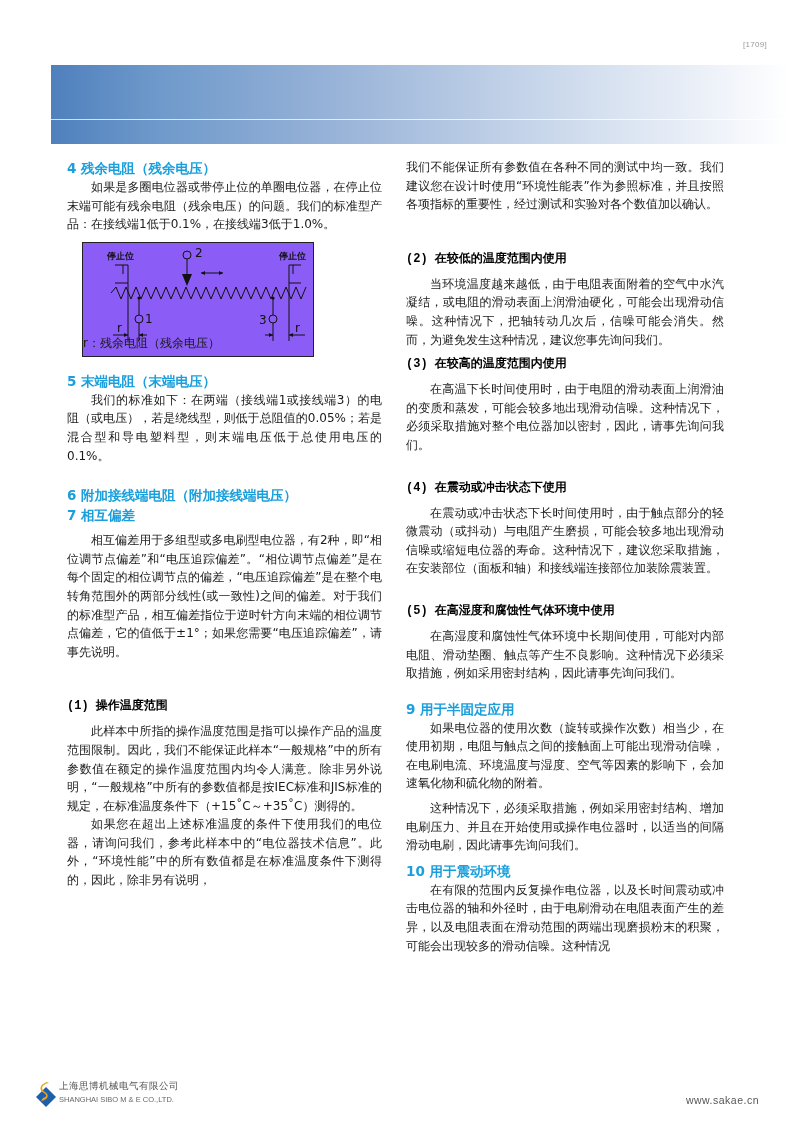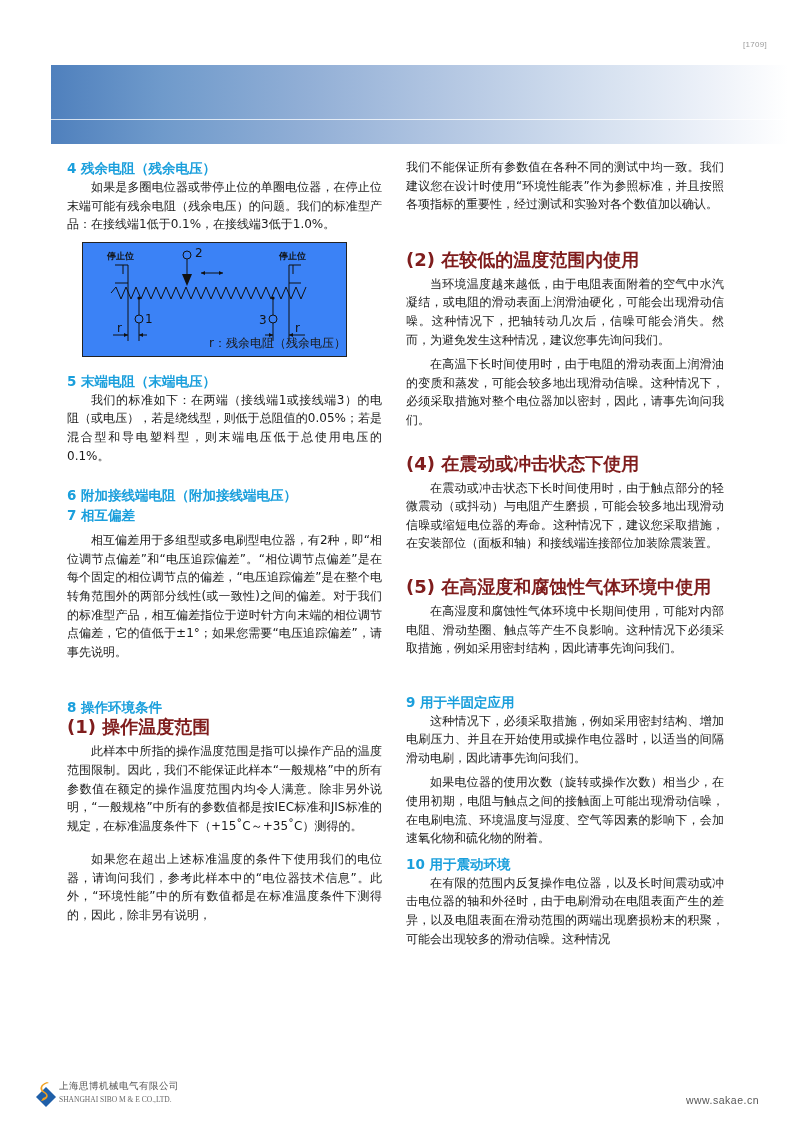--- a/index.html
+++ b/index.html
@@ -10,37 +10,37 @@
 
     .banner { position: absolute; left: 51px; top: 65px; width: 737px; height: 79px;
       background: linear-gradient(to right, #4f80bd 0%, #6f9acb 15%, #92afd6 35%, #b5c8e3 55%, #d6e1f0 75%, #eef2f9 90%, #ffffff 100%); }
     .banner-line { position: absolute; left: 0; right: 0; top: 54px; height: 1px; background: rgba(255,255,255,0.75); }
 
     .col { position: absolute; top: 158px; font-size: 12px; line-height: 18.6px; }
     .col-left { left: 67px; width: 315px; }
     .col-right { left: 406px; width: 318px; }
 
     .sec-title { color: #1a9fdc; font-weight: bold; font-size: 13.5px; line-height: 20px; }
-    .sub-title { color: #7f1d1d; font-weight: bold; font-size: 18px; line-height: 19px; }
+    .sub-title { color: #000000; font-weight: bold; font-size: 12px; line-height: 19px; font-family: Liberation Mono, monospace; }
     .para { text-indent: 2em; text-align: justify; }
     .para.noindent { text-indent: 0; }
 
     .mb-s { margin-bottom: 6px; }
-    .mb-m { margin-bottom: 15px; }
+    .mb-m { }
     .mb-l { margin-bottom: 20px; }
 
-    .diagram { position: relative; width: 265px; height: 115px; border: 1.5px solid #222; margin: 8px 0 14px 15px; background: #3b82f6; }
+    .diagram { position: relative; width: 232px; height: 115px; border: 1.5px solid #222; margin: 8px 0 14px 15px; background: #8b5cf6; }
     .diagram svg { position: absolute; left: 0; top: 0; }
     .diagram .lbl { position: absolute; font-size: 9px; color: #111; font-weight: bold; }
     .diagram .num { position: absolute; font-size: 12px; color: #111; }
-    .diagram .caption { position: absolute; left: 0; right: 0; bottom: 3px; text-align: right; font-size: 12px; }
+    .diagram .caption { position: absolute; left: 0; right: 0; bottom: 3px; text-align: left; font-size: 12px; }
 
     .footer-logo { position: absolute; left: 34px; top: 1081px; width: 24px; height: 28px; }
     .footer-cn { position: absolute; left: 59px; top: 1080px; font-size: 9.5px; color: #555; letter-spacing: 0.5px; }
-    .footer-en { position: absolute; left: 59px; top: 1095px; font-size: 7.5px; color: #666; font-family: Liberation Serif, serif; }
+    .footer-en { position: absolute; left: 59px; top: 1095px; font-size: 7.5px; color: #666; font-family: Liberation Sans, sans-serif; }
     .footer-url { position: absolute; right: 34px; top: 1094px; font-size: 10.5px; color: #555; font-family: "Liberation Sans", sans-serif; letter-spacing: 0.5px; }
   </style>
 </head>
 <body>
 
 <div class="page-num">[1709]</div>
 <div class="banner">
   <div class="banner-line"></div>
 </div>
 
@@ -103,43 +103,43 @@
   </div>
 
   <div class="sec-title">5 末端电阻（末端电压）</div>
   <p class="para mb-l">我们的标准如下：在两端（接线端1或接线端3）的电阻（或电压），若是绕线型，则低于总阻值的0.05%；若是混合型和导电塑料型，则末端电压低于总使用电压的0.1%。</p>
 
   <div class="sec-title">6 附加接线端电阻（附加接线端电压）</div>
 
   <div class="sec-title mb-s">7 相互偏差</div>
   <p class="para" style="margin-bottom:36px;">相互偏差用于多组型或多电刷型电位器，有2种，即“相位调节点偏差”和“电压追踪偏差”。“相位调节点偏差”是在每个固定的相位调节点的偏差，“电压追踪偏差”是在整个电转角范围外的两部分线性(或一致性)之间的偏差。对于我们的标准型产品，相互偏差指位于逆时针方向末端的相位调节点偏差，它的值低于±1°；如果您需要“电压追踪偏差”，请事先说明。</p>
 
-  <div class="sec-title">8 操作环境条件</div>
   <div class="sub-title mb-s">(1) 操作温度范围</div>
   <p class="para mb-m">此样本中所指的操作温度范围是指可以操作产品的温度范围限制。因此，我们不能保证此样本“一般规格”中的所有参数值在额定的操作温度范围内均令人满意。除非另外说明，“一般规格”中所有的参数值都是按IEC标准和JIS标准的规定，在标准温度条件下（+15˚C～+35˚C）测得的。</p>
   <p class="para">如果您在超出上述标准温度的条件下使用我们的电位器，请询问我们，参考此样本中的“电位器技术信息”。此外，“环境性能”中的所有数值都是在标准温度条件下测得的，因此，除非另有说明，</p>
 </div>
 
 <div class="col col-right">
   <p class="para noindent" style="margin-bottom:36px;">我们不能保证所有参数值在各种不同的测试中均一致。我们建议您在设计时使用“环境性能表”作为参照标准，并且按照各项指标的重要性，经过测试和实验对各个数值加以确认。</p>
 
   <div class="sub-title mb-s">(2) 在较低的温度范围内使用</div>
   <p class="para" style="margin-bottom:6px;">当环境温度越来越低，由于电阻表面附着的空气中水汽凝结，或电阻的滑动表面上润滑油硬化，可能会出现滑动信噪。这种情况下，把轴转动几次后，信噪可能会消失。然而，为避免发生这种情况，建议您事先询问我们。</p>
 
+  <div class="sub-title mb-s">(3) 在较高的温度范围内使用</div>
   <p class="para" style="margin-bottom:24px;">在高温下长时间使用时，由于电阻的滑动表面上润滑油的变质和蒸发，可能会较多地出现滑动信噪。这种情况下，必须采取措施对整个电位器加以密封，因此，请事先询问我们。</p>
 
   <div class="sub-title mb-s">(4) 在震动或冲击状态下使用</div>
   <p class="para" style="margin-bottom:24px;">在震动或冲击状态下长时间使用时，由于触点部分的轻微震动（或抖动）与电阻产生磨损，可能会较多地出现滑动信噪或缩短电位器的寿命。这种情况下，建议您采取措施，在安装部位（面板和轴）和接线端连接部位加装除震装置。</p>
 
   <div class="sub-title mb-s">(5) 在高湿度和腐蚀性气体环境中使用</div>
-  <p class="para" style="margin-bottom:34px;">在高湿度和腐蚀性气体环境中长期间使用，可能对内部电阻、滑动垫圈、触点等产生不良影响。这种情况下必须采取措施，例如采用密封结构，因此请事先询问我们。</p>
+  <p class="para" style="margin-bottom:16px;">在高湿度和腐蚀性气体环境中长期间使用，可能对内部电阻、滑动垫圈、触点等产生不良影响。这种情况下必须采取措施，例如采用密封结构，因此请事先询问我们。</p>
 
   <div class="sec-title">9 用于半固定应用</div>
+  <p class="para mb-s">如果电位器的使用次数（旋转或操作次数）相当少，在使用初期，电阻与触点之间的接触面上可能出现滑动信噪，在电刷电流、环境温度与湿度、空气等因素的影响下，会加速氧化物和硫化物的附着。</p>
   <p class="para mb-s">这种情况下，必须采取措施，例如采用密封结构、增加电刷压力、并且在开始使用或操作电位器时，以适当的间隔滑动电刷，因此请事先询问我们。</p>
-  <p class="para mb-s">如果电位器的使用次数（旋转或操作次数）相当少，在使用初期，电阻与触点之间的接触面上可能出现滑动信噪，在电刷电流、环境温度与湿度、空气等因素的影响下，会加速氧化物和硫化物的附着。</p>
 
   <div class="sec-title">10 用于震动环境</div>
   <p class="para">在有限的范围内反复操作电位器，以及长时间震动或冲击电位器的轴和外径时，由于电刷滑动在电阻表面产生的差异，以及电阻表面在滑动范围的两端出现磨损粉末的积聚，可能会出现较多的滑动信噪。这种情况</p>
 </div>
 
 <svg class="footer-logo" viewBox="0 0 24 28">
   <polygon points="2,16 12,6 22,16 12,26" fill="#1f5fa8"></polygon>
   <path d="M15,2 C8,3 6,8 11,11 C16,14 14,19 7,20 L9,17 C13,16 13,14 10,12 C4,9 6,3 13,1 Z" fill="#f0a020"></path>
 </svg>
 <div class="footer-cn">上海思博机械电气有限公司</div>

